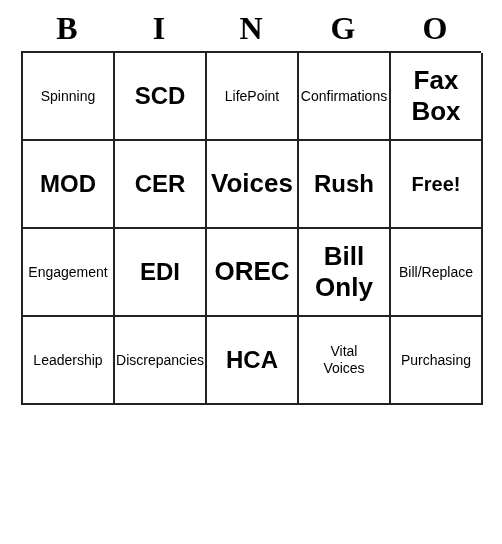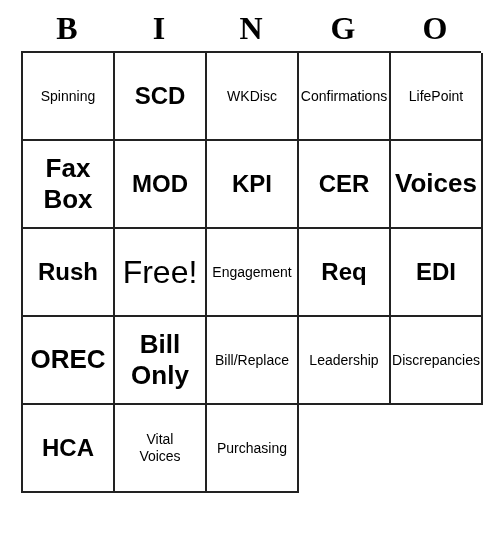--- a/index.html
+++ b/index.html
@@ -52,22 +52,22 @@
     .bingo-cell.large span {
       font-size: 26px;
       font-weight: bold;
     }
     .bingo-cell.xlarge span {
       font-size: 24px;
       font-weight: bold;
       text-align: right;
     }
     .bingo-cell.free span {
-      font-size: 32px;
-      font-weight: normal;
+      font-size: 20px;
+      font-weight: bold;
     }
   </style>
 </head>
 <body>
 
 <div class="bingo-header">
   <div class="bingo-header-cell">B</div>
   <div class="bingo-header-cell">I</div>
   <div class="bingo-header-cell">N</div>
   <div class="bingo-header-cell">G</div>
@@ -75,54 +75,45 @@
 </div>
 
 <div class="bingo-grid" id="grid-container">
 <div class="bingo-cell">
       <span>Spinning</span>
     </div>
     <div class="bingo-cell xlarge">
       <span>SCD</span>
     </div>
     <div class="bingo-cell">
-      <span>WKDisc</span>
+      <span>LifePoint</span>
     </div>
     <div class="bingo-cell">
       <span>Confirmations</span>
-    </div>
-    <div class="bingo-cell">
-      <span>LifePoint</span>
     </div>
     <div class="bingo-cell large">
       <span>Fax Box</span>
     </div>
     <div class="bingo-cell xlarge">
       <span>MOD</span>
-    </div>
-    <div class="bingo-cell xlarge">
-      <span>KPI</span>
     </div>
     <div class="bingo-cell xlarge">
       <span>CER</span>
     </div>
     <div class="bingo-cell large">
       <span>Voices</span>
     </div>
     <div class="bingo-cell xlarge">
       <span>Rush</span>
     </div>
     <div class="bingo-cell free">
       <span>Free!</span>
     </div>
     <div class="bingo-cell">
       <span>Engagement</span>
-    </div>
-    <div class="bingo-cell xlarge">
-      <span>Req</span>
     </div>
     <div class="bingo-cell xlarge">
       <span>EDI</span>
     </div>
     <div class="bingo-cell large">
       <span>OREC</span>
     </div>
     <div class="bingo-cell large">
       <span>Bill Only</span>
     </div>

